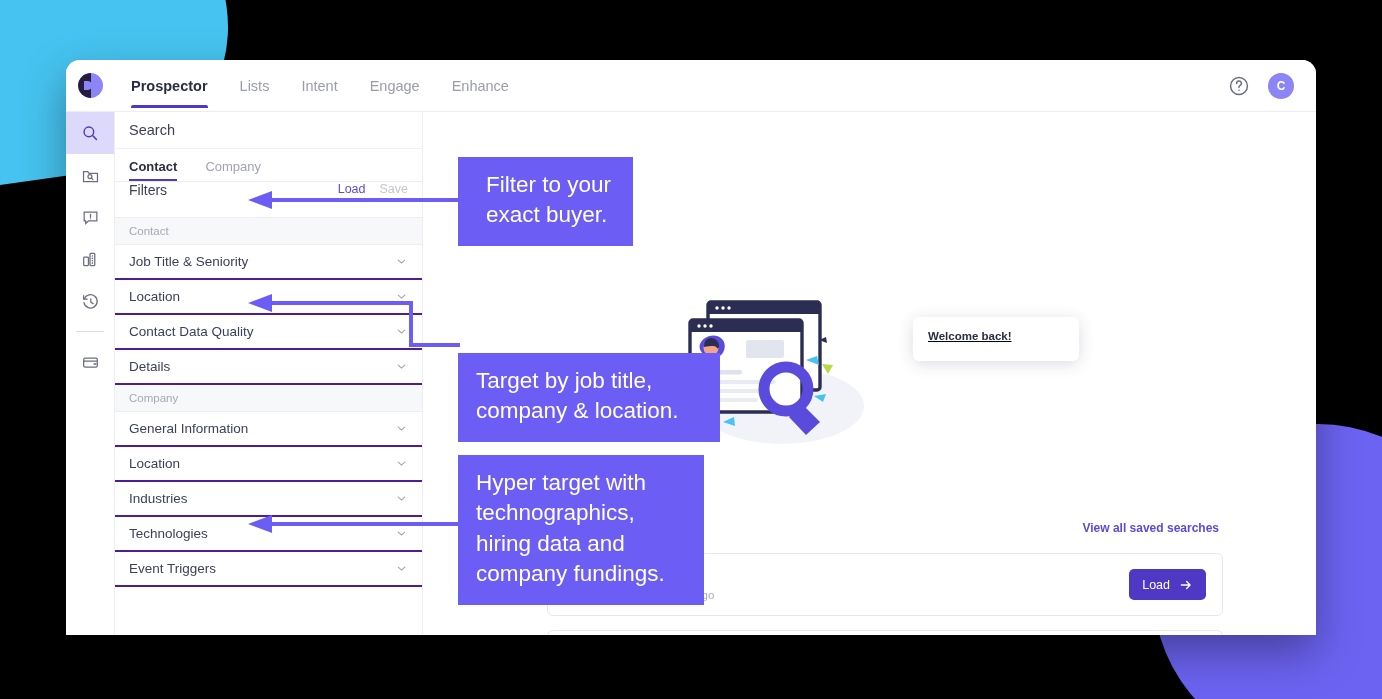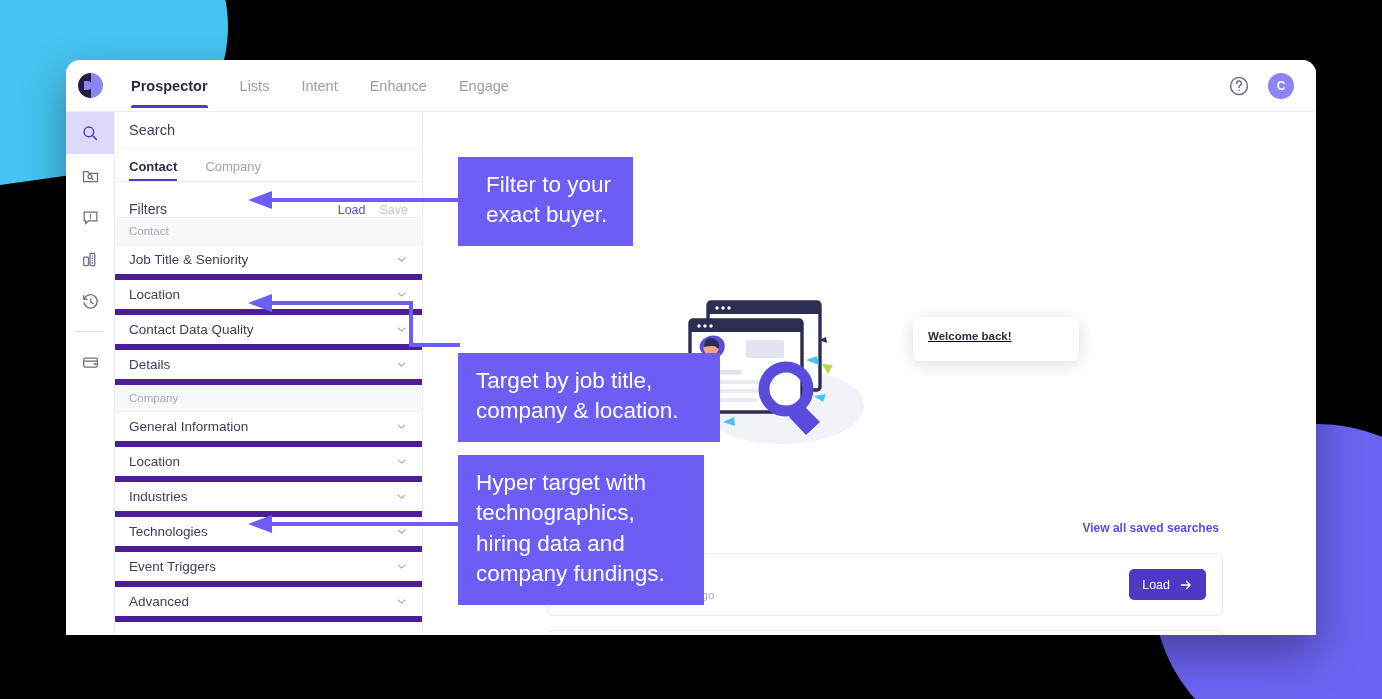--- a/index.html
+++ b/index.html
@@ -166,21 +166,21 @@
   .panel-tab.active { color: #2b2d42; font-weight: bold; }
   .panel-tab.active::after {
     content: "";
     position: absolute;
     left: 0; right: 12px; bottom: 0;
     height: 2.5px;
     background: #4f39c4;
   }
   .filters-head {
     height: 36px;
-    display: flex; align-items: flex-end;
+    display: flex; align-items: flex-start;
     padding: 0 14px;
     border-bottom: 1px solid #eceef3;
   }
   .filters-title { font-size: 14px; color: #3d405b; }
   .filters-actions {
     margin-left: auto;
     display: flex; align-items: center; gap: 14px;
     font-size: 12.5px;
   }
   .btn-load { color: #5b4bdd; cursor: pointer; }
@@ -192,21 +192,21 @@
     padding: 0 14px;
     background: #f7f8fa;
     border-bottom: 1px solid #eceef3;
     font-size: 11.5px;
     color: #a6a8b5;
   }
   .filter-row {
     height: 35px;
     display: flex; align-items: center;
     padding: 0 14px;
-    border-bottom: 6px solid #4c1d95;
+    border-bottom: 2px solid #4c1d95;
     cursor: pointer;
   }
   .filter-row span.lbl { font-size: 13.5px; color: #3d405b; }
   .chev {
     margin-left: auto;
     color: #9fa1b0;
   }
 
   
   .content {
@@ -302,24 +302,24 @@
       <div class="nav-tab active">
         <span>Prospector</span>
       </div>
       <div class="nav-tab">
         <span>Lists</span>
       </div>
       <div class="nav-tab">
         <span>Intent</span>
       </div>
       <div class="nav-tab">
+        <span>Engage</span>
+      </div>
+      <div class="nav-tab">
         <span>Enhance</span>
-      </div>
-      <div class="nav-tab">
-        <span>Engage</span>
       </div>
     </div>
     <div class="nav-right">
       <svg class="help-icon" viewBox="0 0 24 24" fill="none" stroke="#6b6d80" stroke-width="1.6">
         <circle cx="12" cy="12" r="9.2"></circle>
         <path d="M9.4 9.2a2.6 2.6 0 1 1 3.6 2.4c-.7.3-1 .9-1 1.6v.5" stroke-linecap="round"></path>
         <circle cx="12" cy="16.6" r="0.85" fill="#6b6d80" stroke="none"></circle>
       </svg>
       <div class="avatar">
         <span>C</span>
@@ -450,26 +450,20 @@
           </svg>
       </div>
       <div class="filter-row">
         <span class="lbl">Technologies</span>
         <svg class="chev" width="13" height="13" viewBox="0 0 24 24" fill="none" stroke="currentColor" stroke-width="2" stroke-linecap="round">
             <path d="M6 9.5l6 5.5 6-5.5"></path>
           </svg>
       </div>
       <div class="filter-row">
         <span class="lbl">Event Triggers</span>
-        <svg class="chev" width="13" height="13" viewBox="0 0 24 24" fill="none" stroke="currentColor" stroke-width="2" stroke-linecap="round">
-            <path d="M6 9.5l6 5.5 6-5.5"></path>
-          </svg>
-      </div>
-      <div class="filter-row">
-        <span class="lbl">Advanced</span>
         <svg class="chev" width="13" height="13" viewBox="0 0 24 24" fill="none" stroke="currentColor" stroke-width="2" stroke-linecap="round">
             <path d="M6 9.5l6 5.5 6-5.5"></path>
           </svg>
       </div>
     </div>
 
     <div class="content">
 
       <svg class="illus" width="215" height="165" viewBox="0 0 215 165">
         <ellipse cx="104" cy="108" rx="82" ry="38" fill="#f1f3f9"></ellipse>

